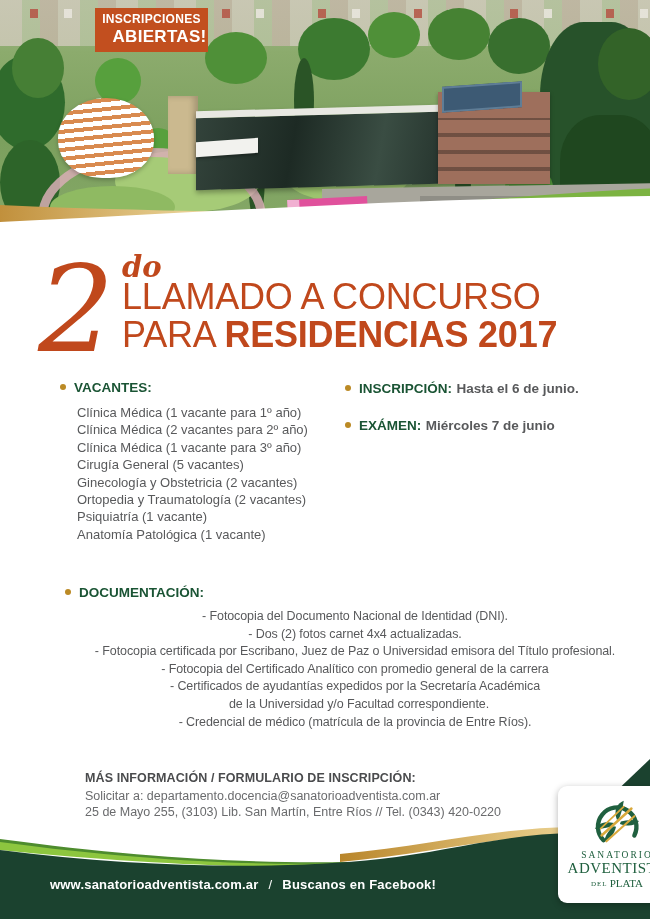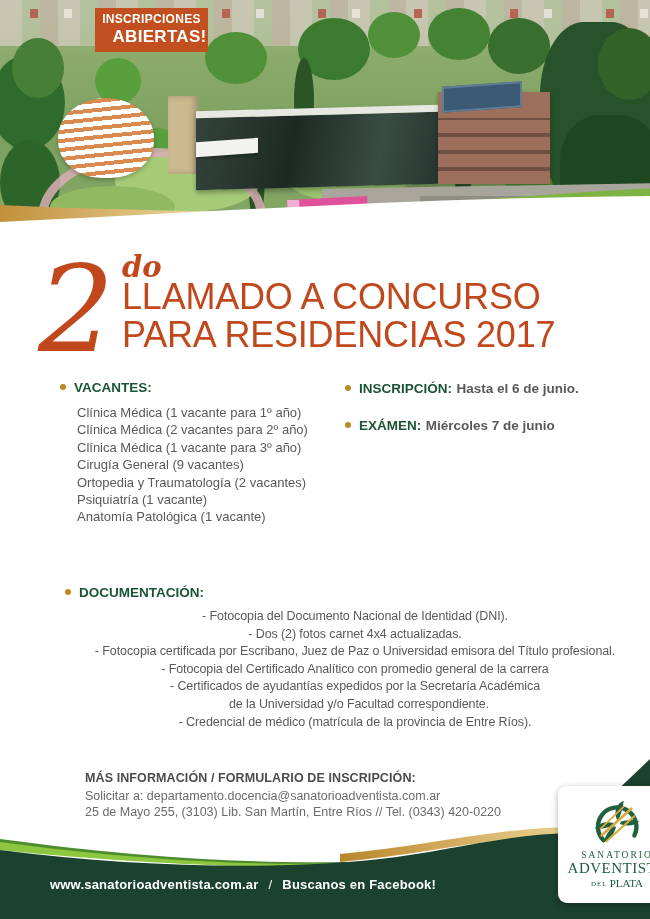--- a/index.html
+++ b/index.html
@@ -57,21 +57,21 @@
 
   
   .title-num{position:absolute;left:38px;top:250px;font-family:"DejaVu Serif",serif;
          font-style:italic;font-size:120px;line-height:1;color:#c0481c;}
   .title-ord{position:absolute;left:122px;top:250px;font-family:"DejaVu Serif",serif;
          font-style:italic;font-weight:700;font-size:29px;color:#c0481c;}
   .title-l1{position:absolute;left:122px;top:277px;font-size:36px;line-height:40px;color:#c0481c;
          letter-spacing:-.2px;}
   .title-l2{position:absolute;left:122px;top:315px;font-size:36px;line-height:40px;color:#c0481c;
          letter-spacing:-.2px;}
-  .title-l2 .b{font-weight:400;}
+  .title-l2 .b{font-weight:700;}
 
   
   .bullet{display:inline-block;width:6px;height:6px;border-radius:50%;background:#bb8a25;
          margin-right:8px;vertical-align:2px;}
   .sec-head{font-size:13.5px;font-weight:700;color:#1a5434;}
   .sec-text{font-size:13.5px;color:#58595b;font-weight:700;}
 
   .vacantes{position:absolute;left:60px;top:378px;width:280px;}
   .vacantes ul{list-style:none;margin:8px 0 0 0;padding:0 0 0 17px;}
   .vacantes li{font-size:13px;color:#58595b;line-height:17.4px;}
@@ -176,21 +176,22 @@
   <div class="title-ord">do</div>
   <div class="title-l1">LLAMADO A CONCURSO</div>
   <div class="title-l2"><span>PARA </span><span class="b">RESIDENCIAS 2017</span></div>
 
   <div class="vacantes">
     <div><span class="bullet"></span><span class="sec-head">VACANTES:</span></div>
     <ul>
       <li>Clínica Médica (1 vacante para 1º año)</li>
       <li>Clínica Médica (2 vacantes para 2º año)</li>
       <li>Clínica Médica (1 vacante para 3º año)</li>
-      <li>Cirugía General (9 vacantes)</li>
+      <li>Cirugía General (5 vacantes)</li>
+      <li>Ginecología y Obstetricia (2 vacantes)</li>
       <li>Ortopedia y Traumatología (2 vacantes)</li>
       <li>Psiquiatría (1 vacante)</li>
       <li>Anatomía Patológica (1 vacante)</li>
     </ul>
   </div>
 
   <div class="line-sec inscripcion">
     <span class="bullet"></span><span class="sec-head">INSCRIPCIÓN:</span>
     <span class="sec-text">Hasta el 6 de junio.</span>
   </div>

